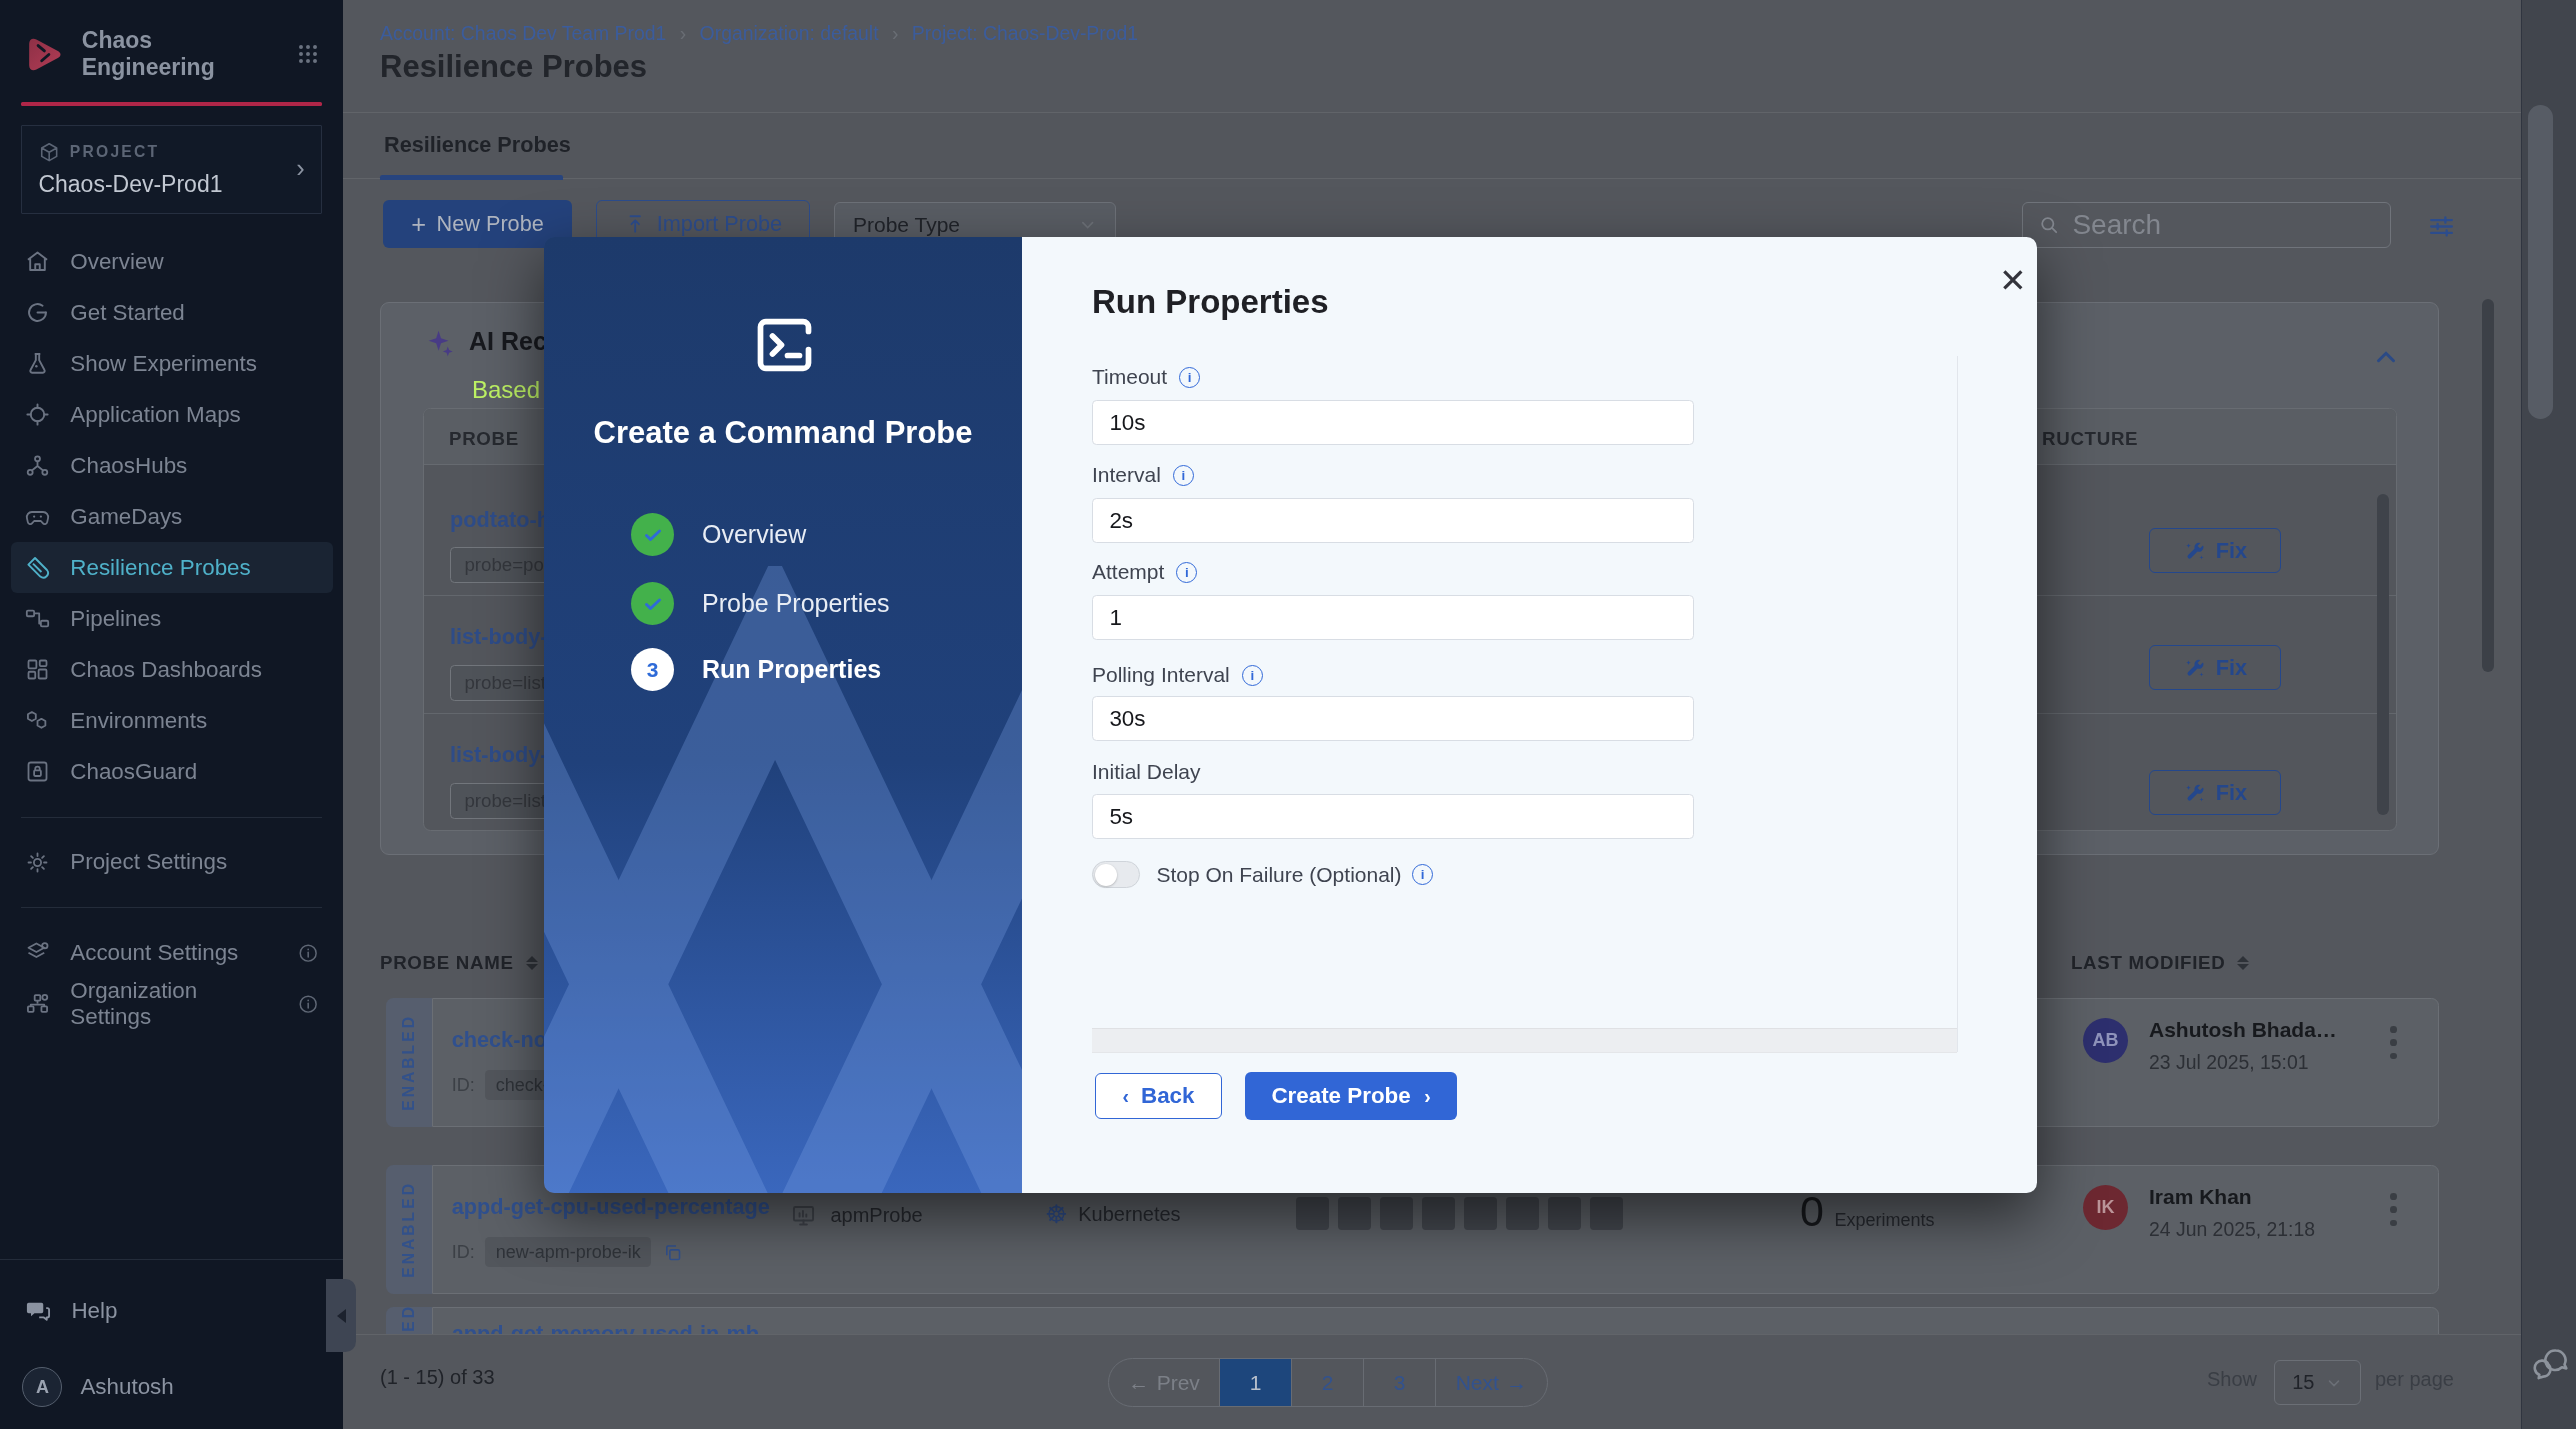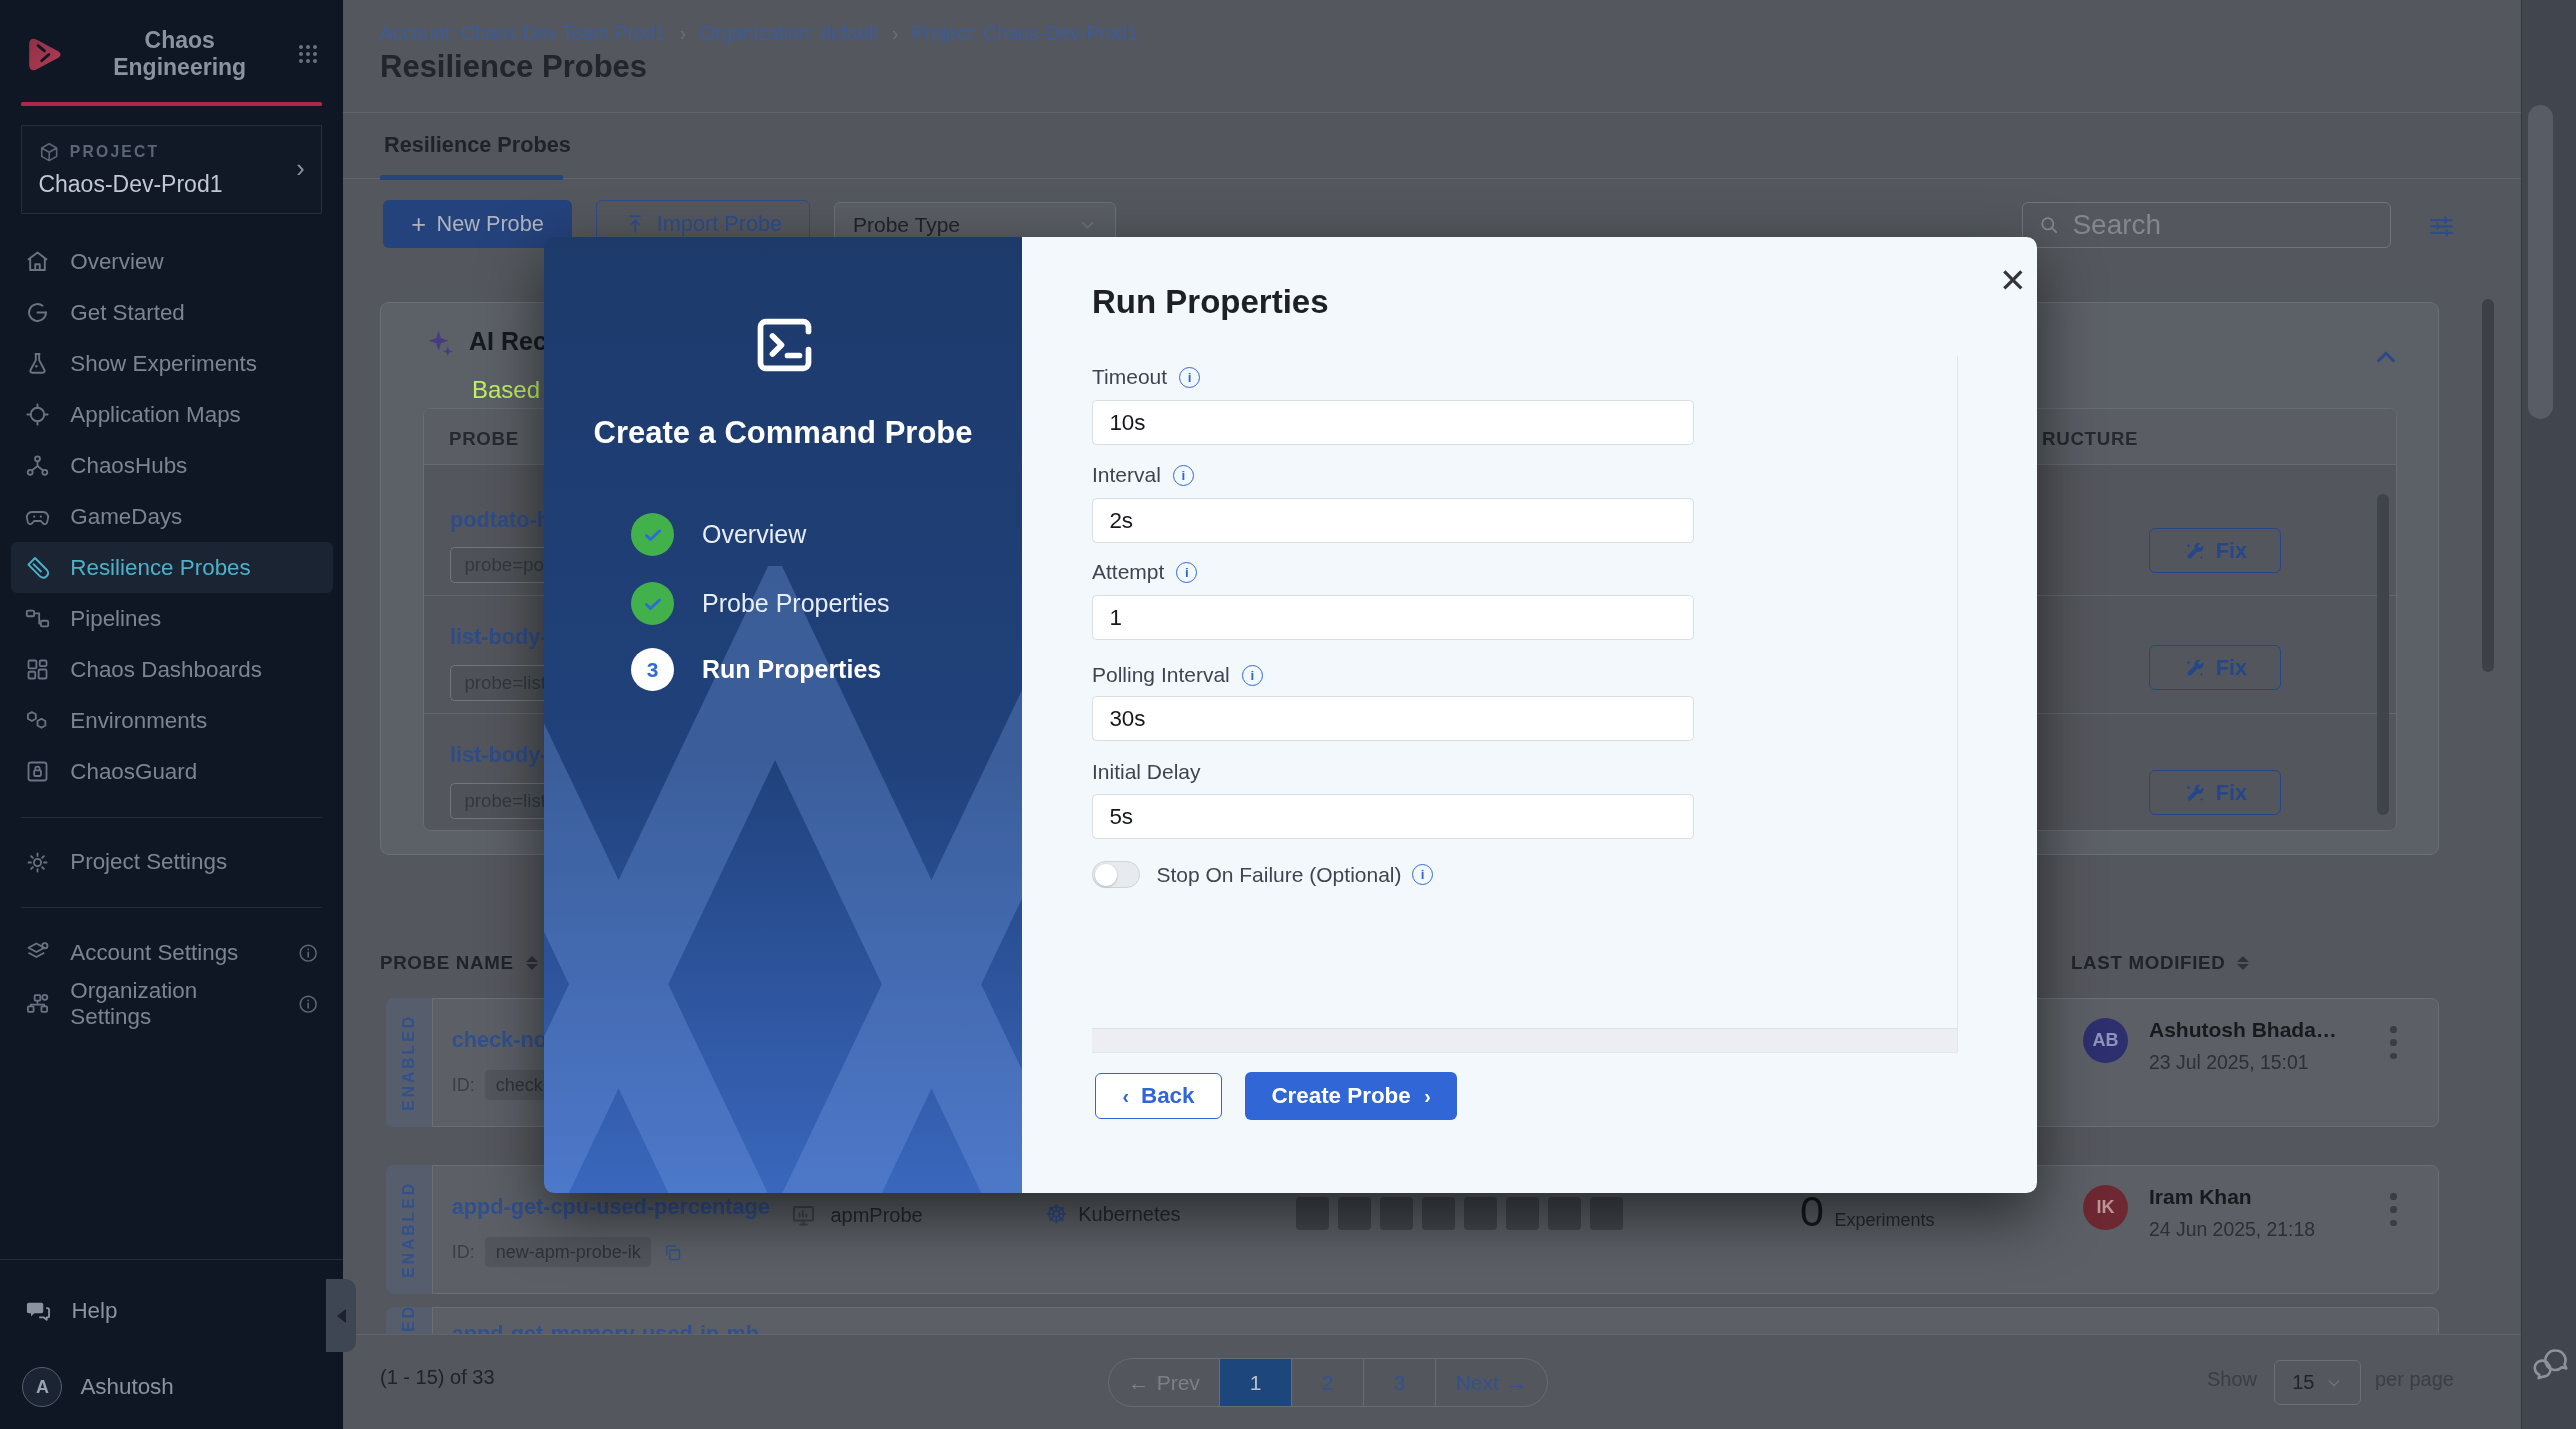--- a/index.html
+++ b/index.html
@@ -5,21 +5,21 @@
   * { margin:0; padding:0; box-sizing:border-box; }
   html,body { width:2576px; height:1429px; overflow:hidden; background:#0c111b;
     font-family:"Liberation Sans", sans-serif; }
   .app { position:relative; width:2576px; height:1429px; overflow:hidden; }
 
   
   .sidebar { position:absolute; left:0; top:0; width:343px; height:1429px;
     background:#101724; z-index:10; }
   .logo-row { display:flex; align-items:center; gap:16.4px; padding:27px 21px 21px 22.4px; }
   .logo-mark { width:43px; height:43px; flex:0 0 auto; }
-  .app-title { color:#8b93a1; font-size:23px; font-weight:bold; flex:1;text-align:center; }
+  .app-title { color:#8b93a1; font-size:23px; font-weight:bold; flex:1; }
   .grid-icon { color:#6a7280; }
   .brand-rule { height:3.7px; background:#b02648; margin:0 21px; border-radius:1.5px; }
   .project-card { margin:19.4px 21px 0 21px; border:0.7px solid #262f40; background:#111927;
     border-radius:1px; padding:15px 16.4px; position:relative; cursor:pointer; }
   .project-label-row { display:flex; align-items:center; gap:9px; color:#5c6575;
     font-size:15.7px; letter-spacing:2.2px; font-weight:bold; }
   .project-name { color:#c2c8d2; font-size:23px; margin-top:7.5px; }
   .project-chevron { position:absolute; right:16.4px; top:28px; color:#8b93a1; font-size:25.4px; }
   .nav { margin-top:22.4px; }
   .nav-item { display:flex; align-items:center; gap:19.4px; height:51px; margin:0 10.5px;

